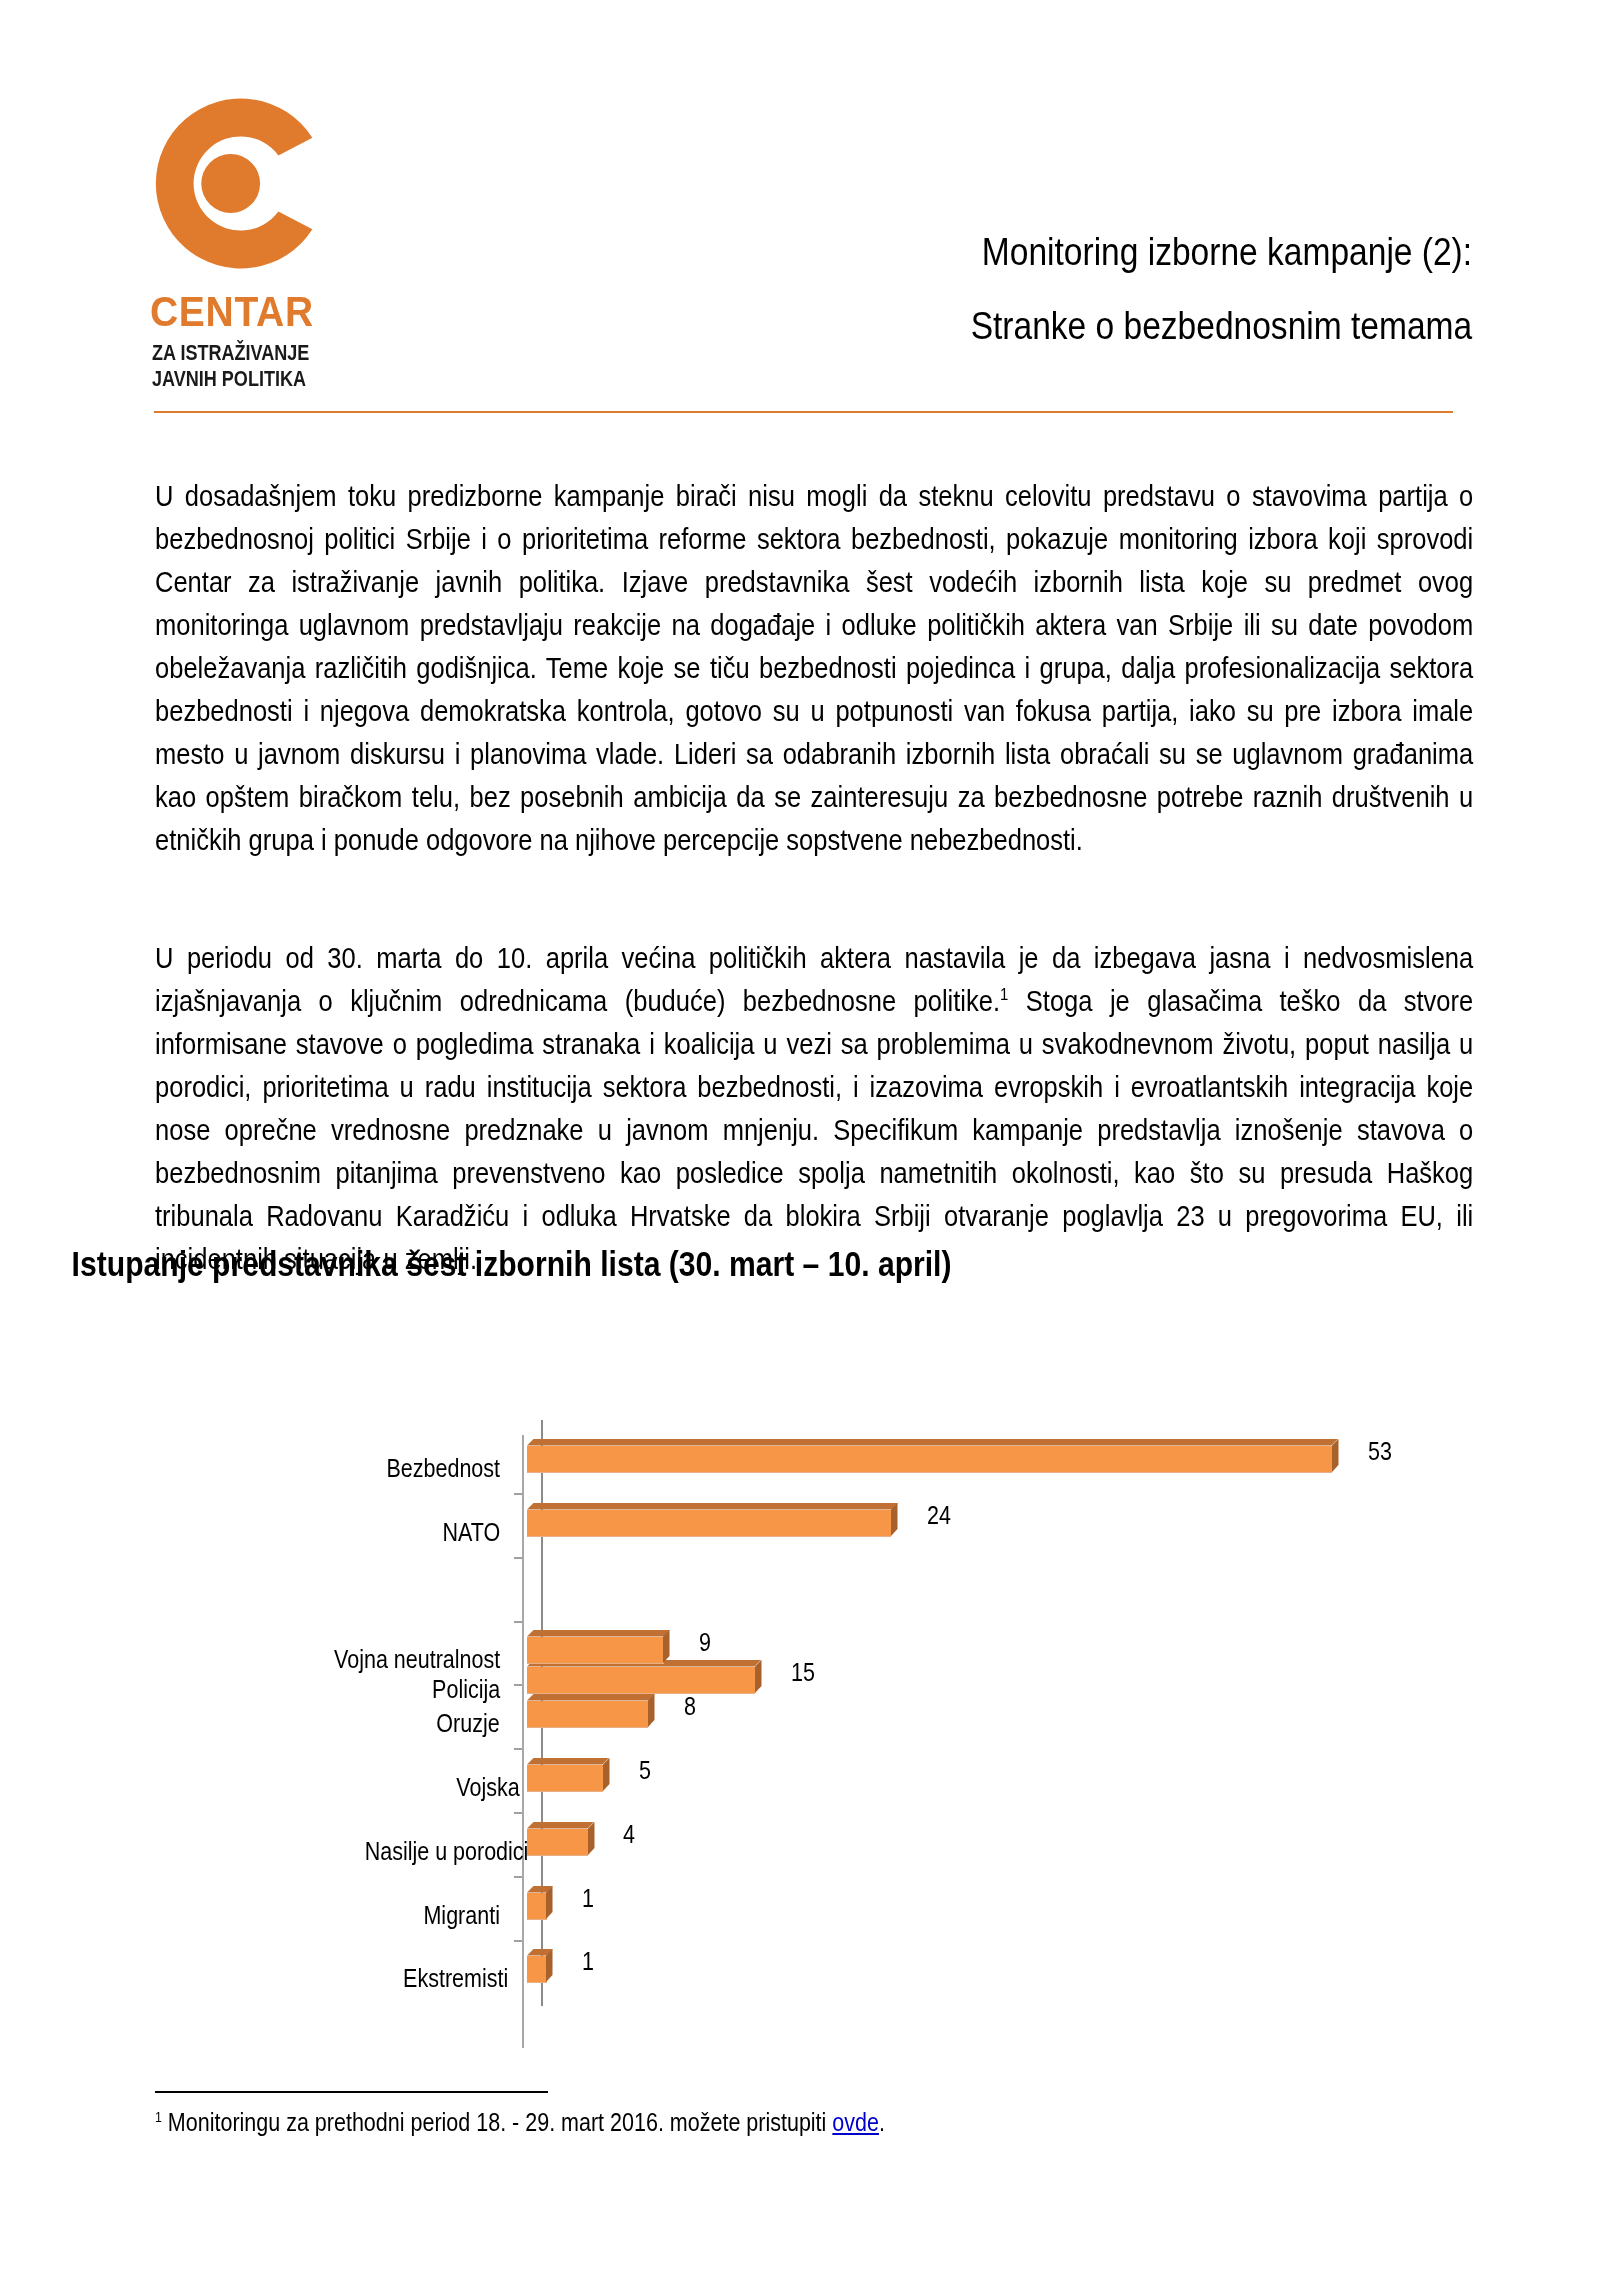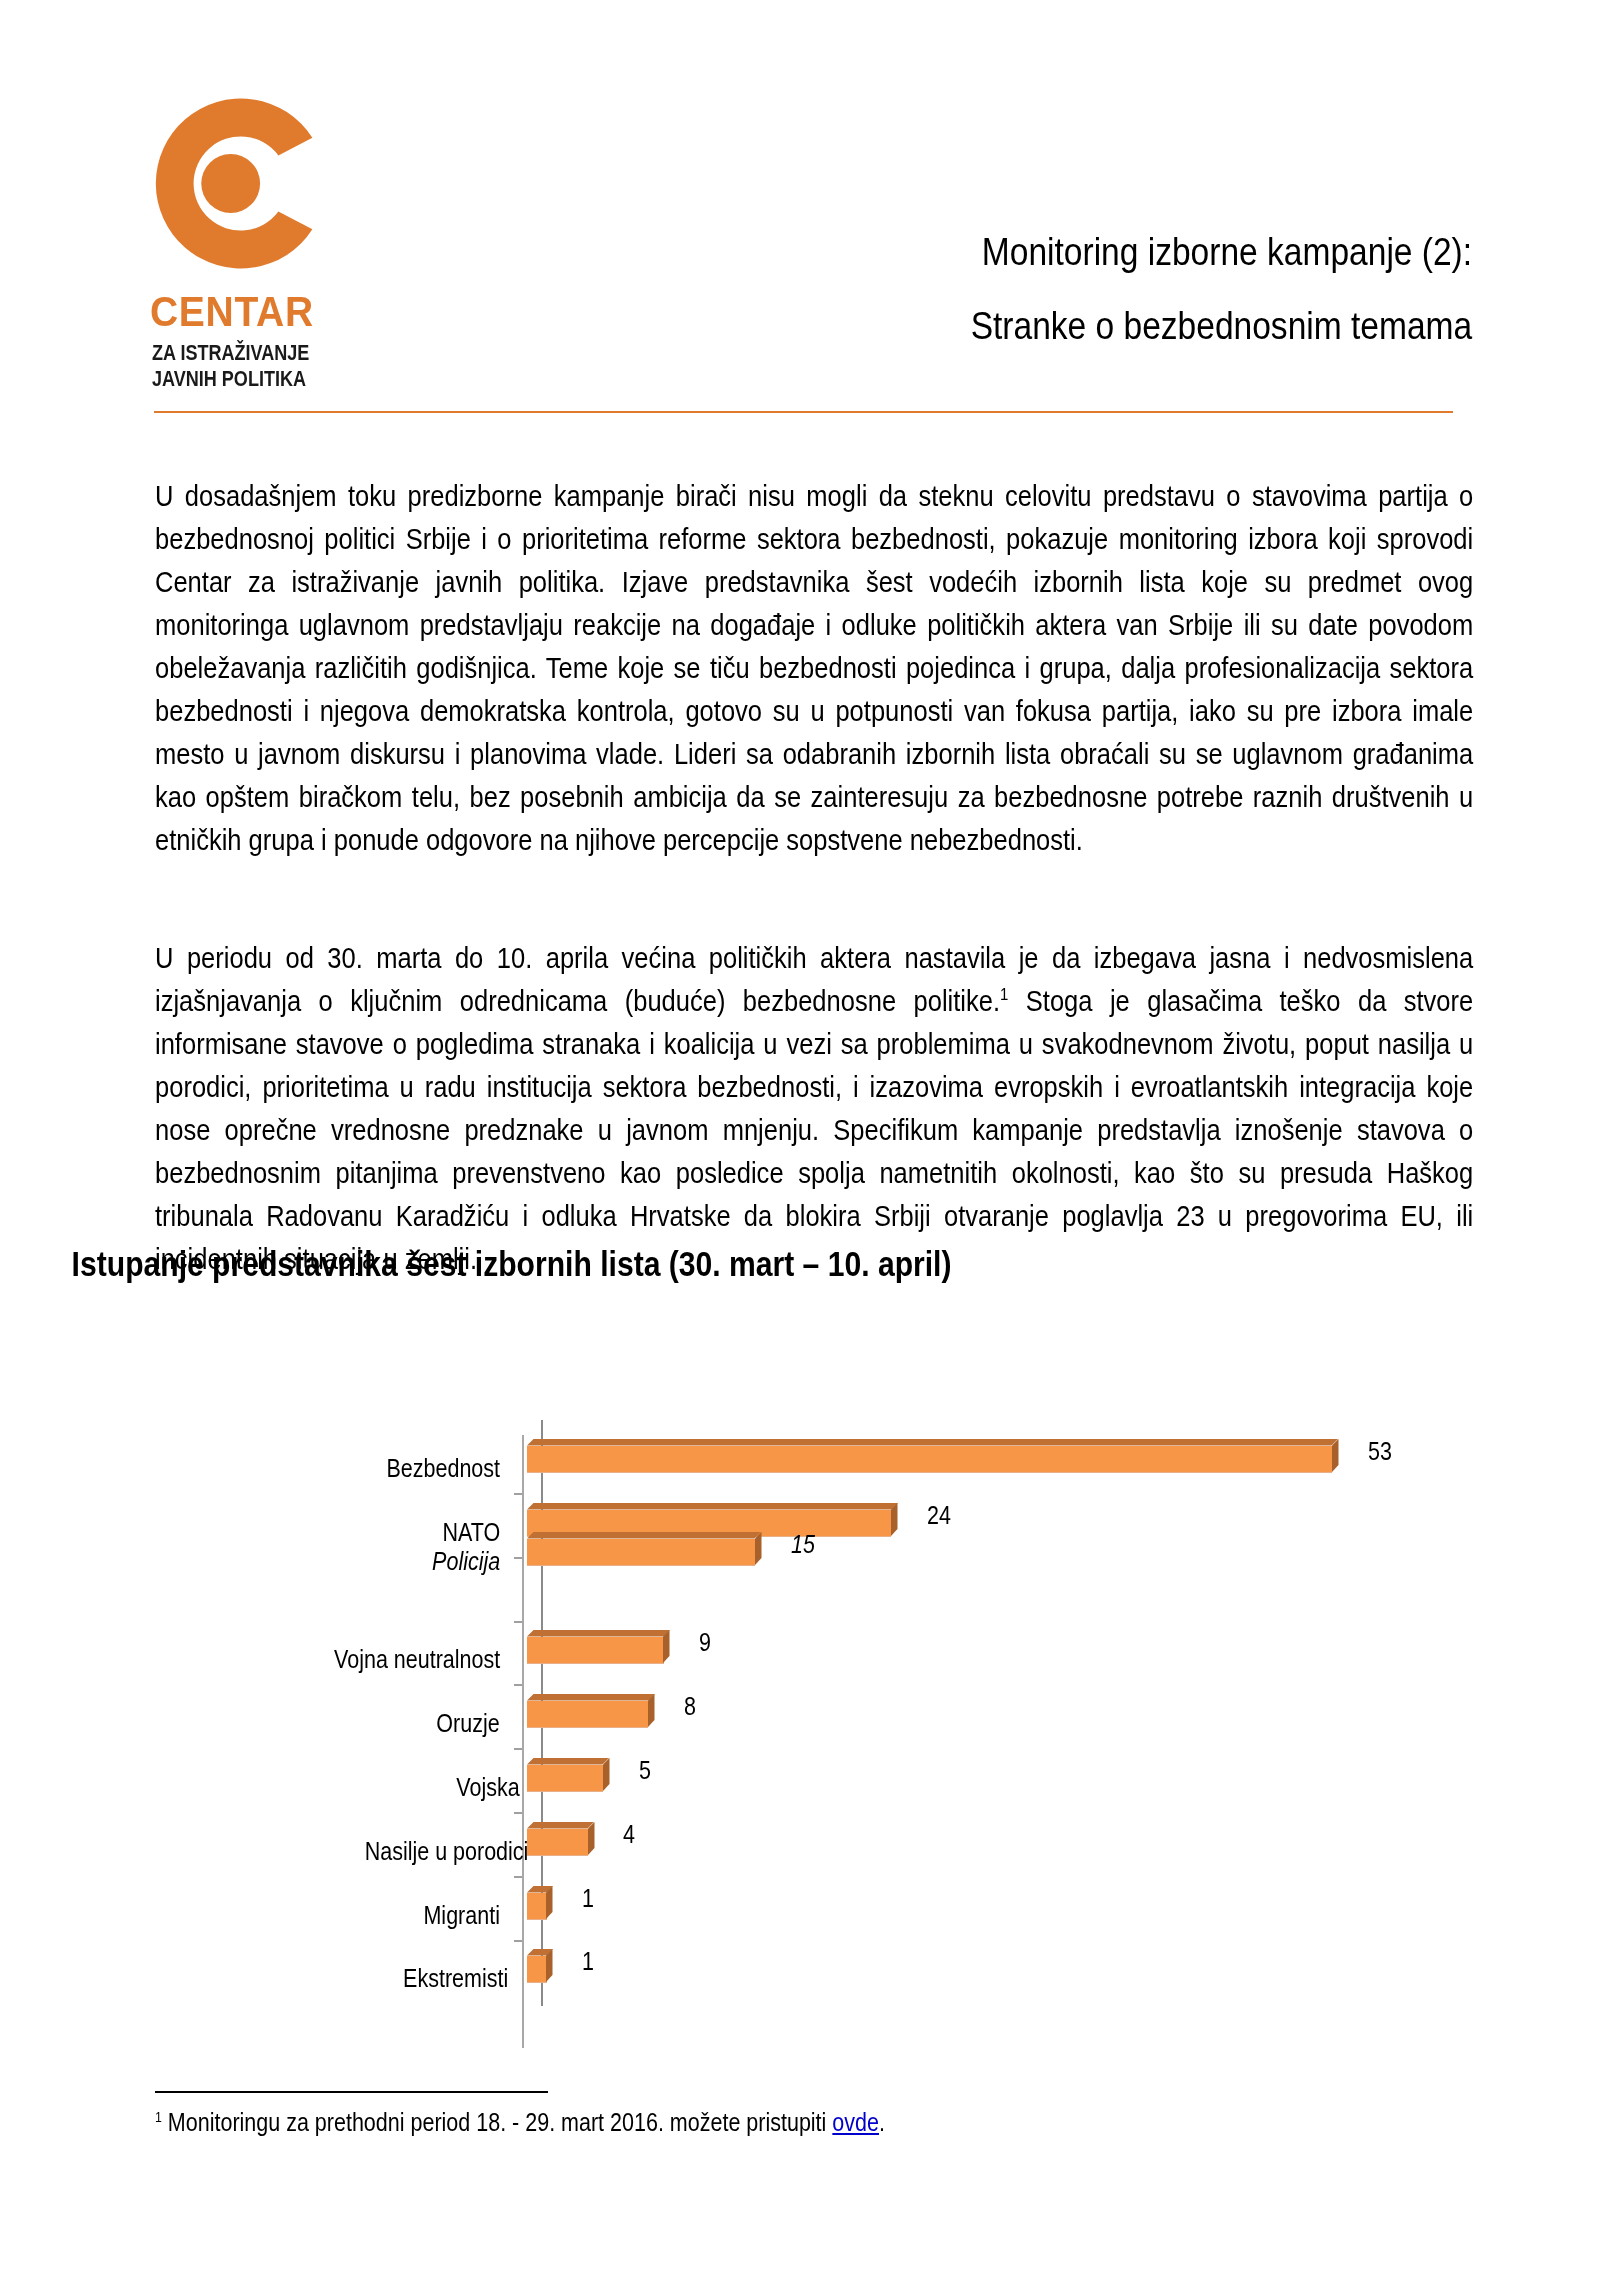--- a/index.html
+++ b/index.html
@@ -91,21 +91,21 @@
         <div class="bar-value" style="left: 1368px;">53</div>
       </div>
       <div class="row" style="top: 1501px;">
         <div class="row-label">NATO</div>
         <div class="bar-top" style="width: 371px;"></div>
         <div class="bar" style="width: 364px;"></div>
         <div class="bar-side" style="left: 891px;"></div>
         <div class="bar-value" style="left: 927px;">24</div>
       </div>
       <div class="tick" style="top: 1493px;"></div>
-      <div class="row" style="top: 1530px; font-style: italic;">
+      <div class="row" style="top: 1658px;">
         <div class="row-label">Policija</div>
         <div class="bar-top" style="width: 234px;"></div>
         <div class="bar" style="width: 228px;"></div>
         <div class="bar-side" style="left: 755px;"></div>
         <div class="bar-value" style="left: 791px;">15</div>
       </div>
       <div class="tick" style="top: 1557px;"></div>
       <div class="row" style="top: 1628px;">
         <div class="row-label">Vojna neutralnost</div>
         <div class="bar-top" style="width: 143px;"></div>

